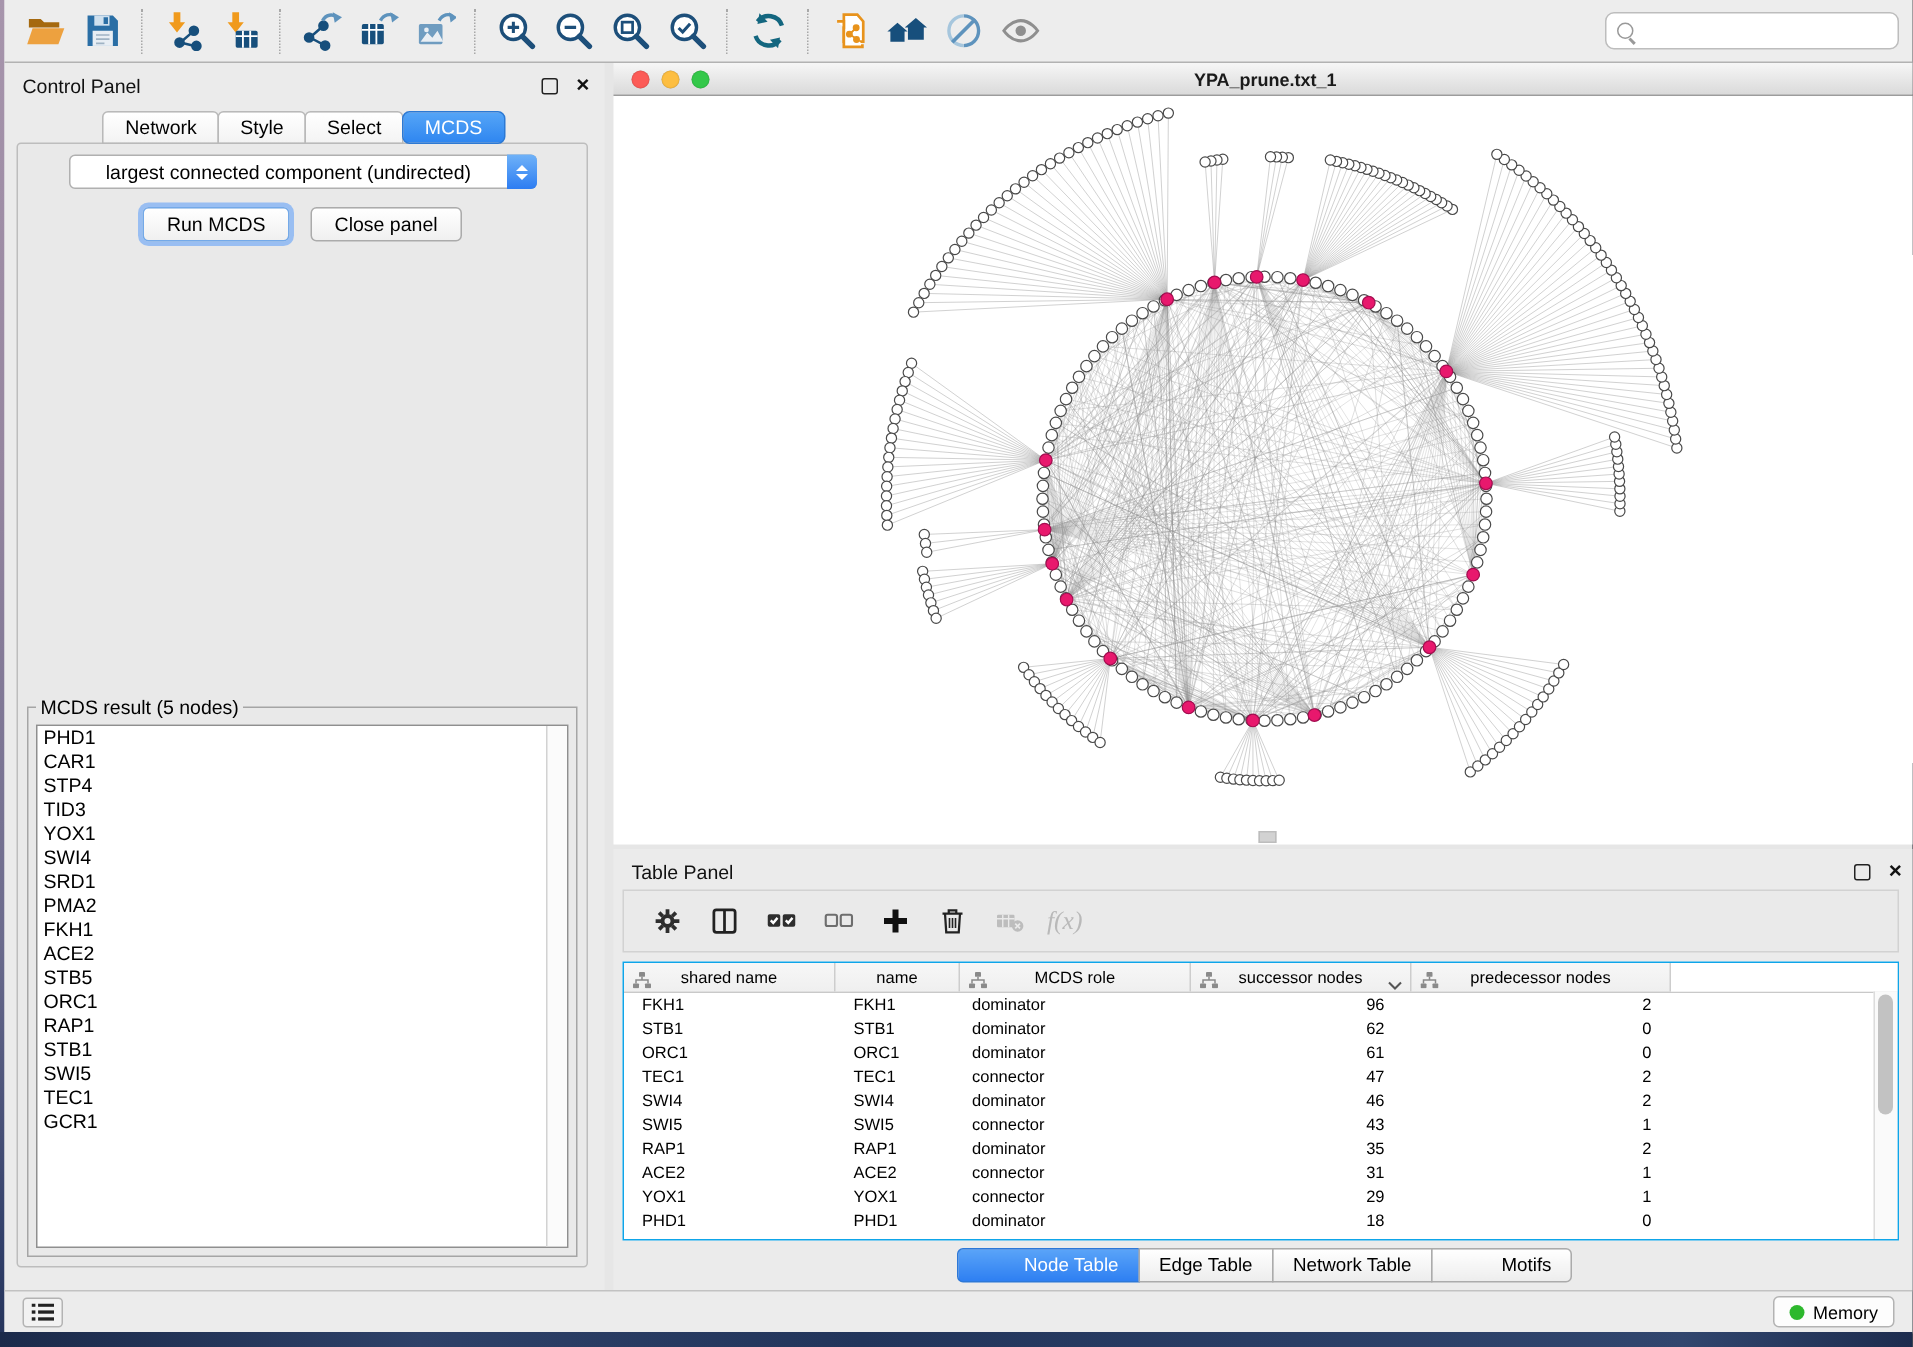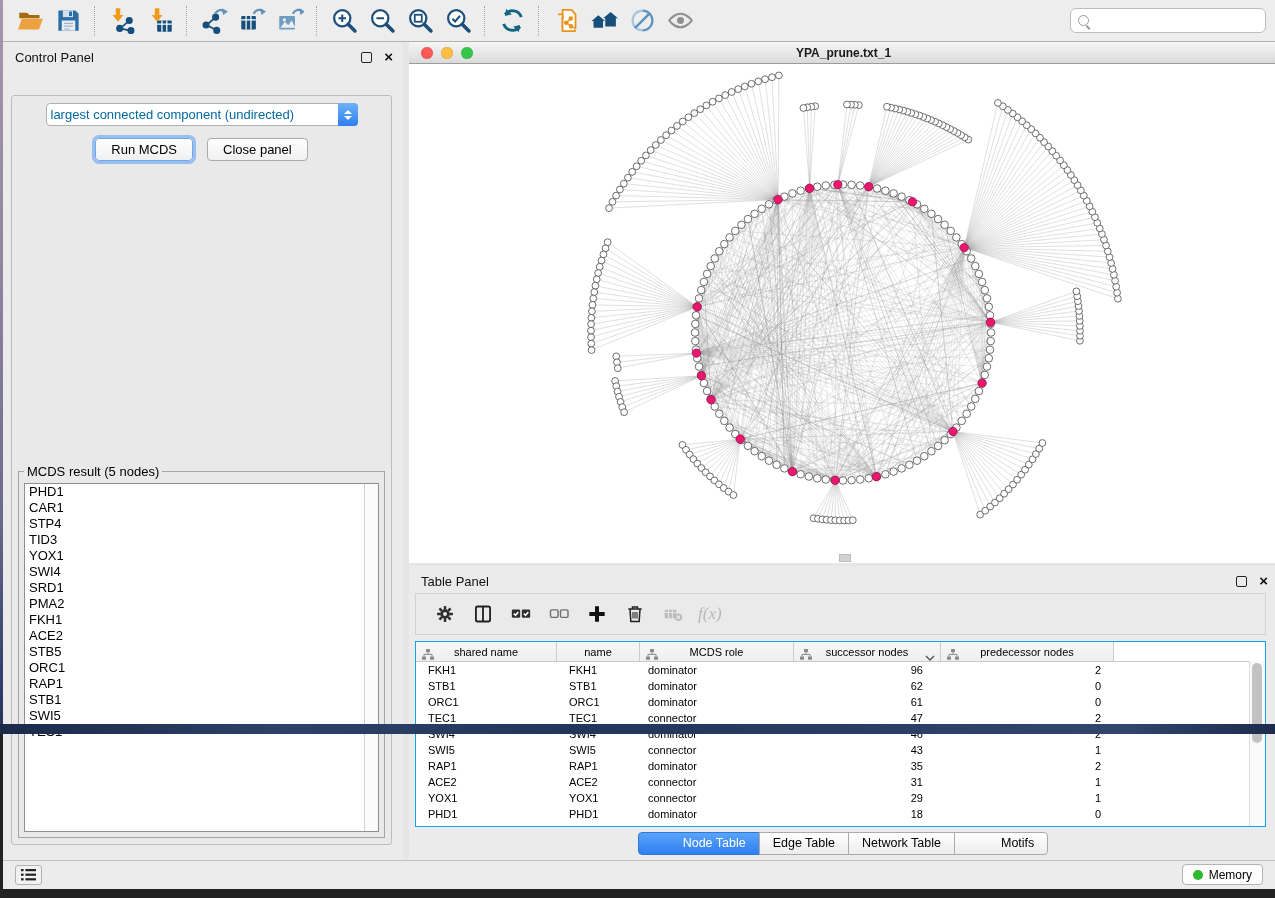--- a/index.html
+++ b/index.html
@@ -1,17 +1,17 @@
 <!DOCTYPE html>
 <html><head>
 <meta charset="utf-8">
 <style>
   html,body{margin:0;padding:0;background:#222;}
   body{width:1275px;height:898px;overflow:hidden;font-family:"Liberation Sans","DejaVu Sans",sans-serif;-webkit-font-smoothing:antialiased;}
-  #screen{position:relative;width:1275px;height:734px;
+  #screen{position:relative;width:1275px;height:898px;
     background:linear-gradient(180deg,#a795ac 0%,#95859f 35%,#6b6b8d 70%,#32406a 92%,#24335a 100%);}
   #desk-bottom{position:absolute;left:0;bottom:0;width:1275px;height:10px;
     background:linear-gradient(90deg,#1b2a4a,#2e4168 22%,#22355b 45%,#31466e 88%,#1d2c4e);}
   #app{position:absolute;left:3px;top:0;right:0;height:888px;background:#e6e6e6;}
 
   
   #main-toolbar{position:absolute;left:0;top:0;right:0;height:42px;background:#ededed;
     border-bottom:1px solid #b2b2b2;display:flex;align-items:center;padding-left:8px;box-sizing:border-box;}
   .tb-btn{width:38px;height:36px;border:none;background:transparent;display:flex;align-items:center;justify-content:center;padding:0;}
   .tb-btn svg{width:27px;height:27px;}
@@ -30,21 +30,21 @@
   .float-ic{width:9px;height:9px;border:1.5px solid #222;border-radius:2px;margin-right:12px;}
   .close-ic{font-size:15px;font-weight:bold;color:#111;line-height:10px;}
   #cp-tabs{position:absolute;left:0;top:32px;width:100%;display:flex;justify-content:center;z-index:2;}
   .cp-tab{height:20px;line-height:20px;padding:0 14px;font-size:13px;background:linear-gradient(#fff,#f3f3f3);
     border:1px solid #b9b9b9;margin-left:-1px;color:#000;border-radius:4px 4px 0 0;}
   .cp-tab.active{background:linear-gradient(#55a5f7,#2f86f0);color:#fff;border-color:#2c79d4;border-radius:5px;}
   .cp-body{position:absolute;left:8px;right:11px;top:53px;bottom:15px;background:#e9e9e9;border:1px solid #bdbdbd;border-radius:3px;}
   .opt-label{margin-top:17px;text-align:center;font-size:13px;color:#000;}
   .dropdown{margin:7px auto 0;width:312px;height:23px;border:1px solid #b0b0b0;border-radius:4px;background:#fff;
     display:flex;align-items:center;position:relative;box-sizing:border-box;}
-  .dd-text{font-size:13px;padding-left:4px;color:#0369a1;text-align:right;}
+  .dd-text{font-size:13px;padding-left:24px;color:#000000;text-align:right;}
   .dd-stepper{position:absolute;right:-1px;top:-1px;width:20px;height:23px;border-radius:0 4px 4px 0;
     background:linear-gradient(#6fb2f8,#2d7df2);display:flex;flex-direction:column;align-items:center;justify-content:center;gap:2px;}
   .dd-stepper i{display:block;width:0;height:0;border-left:4px solid transparent;border-right:4px solid transparent;}
   .dd-stepper .up{border-bottom:4.5px solid #fff;}
   .dd-stepper .dn{border-top:4.5px solid #fff;}
   .btn-row{margin-top:12px;display:flex;justify-content:center;gap:14px;}
   .mac-btn{height:23px;padding:0 15px;font-size:13px;border:1px solid #ababab;border-radius:4px;
     background:linear-gradient(#ffffff,#f0f0f0);color:#000;font-family:inherit;}
   .mac-btn.focus{box-shadow:0 0 0 3px rgba(110,168,248,.65);border-color:#74a9e8;}
   .mcds-box{position:absolute;left:6px;right:6px;top:368px;bottom:6px;border:1px solid #a5a5a5;margin:0;padding:0;}
@@ -253,20 +253,26 @@
       </div>
     </div>
 
     <div id="control-panel">
       <div class="panel-titlebar">
         <span class="panel-title">Control Panel</span>
         <span class="pt-spacer"></span>
         <span class="float-ic"></span>
         <span class="close-ic">×</span>
       </div>
+      <div id="cp-tabs">
+          <div class="cp-tab">Network</div>
+          <div class="cp-tab">Style</div>
+          <div class="cp-tab">Select</div>
+          <div class="cp-tab active">MCDS</div>
+        </div>
       <div class="cp-body">
         <div class="dropdown">
           <span class="dd-text">largest connected component (undirected)</span>
           <span class="dd-stepper">
               <i class="up"></i>
               <i class="dn"></i>
             </span>
         </div>
         <div class="btn-row">
           <button class="mac-btn focus">Run MCDS</button>
@@ -285,20 +291,21 @@
                 <div class="mcds-item">SRD1</div>
                 <div class="mcds-item">PMA2</div>
                 <div class="mcds-item">FKH1</div>
                 <div class="mcds-item">ACE2</div>
                 <div class="mcds-item">STB5</div>
                 <div class="mcds-item">ORC1</div>
                 <div class="mcds-item">RAP1</div>
                 <div class="mcds-item">STB1</div>
                 <div class="mcds-item">SWI5</div>
                 <div class="mcds-item">TEC1</div>
+                <div class="mcds-item">GCR1</div>
               </div>
             <div class="list-scroll"></div>
           </div>
         </fieldset>
       </div>
     </div>
 
     <div id="network-window">
       <div class="net-titlebar">
         <span class="tl red"></span>

